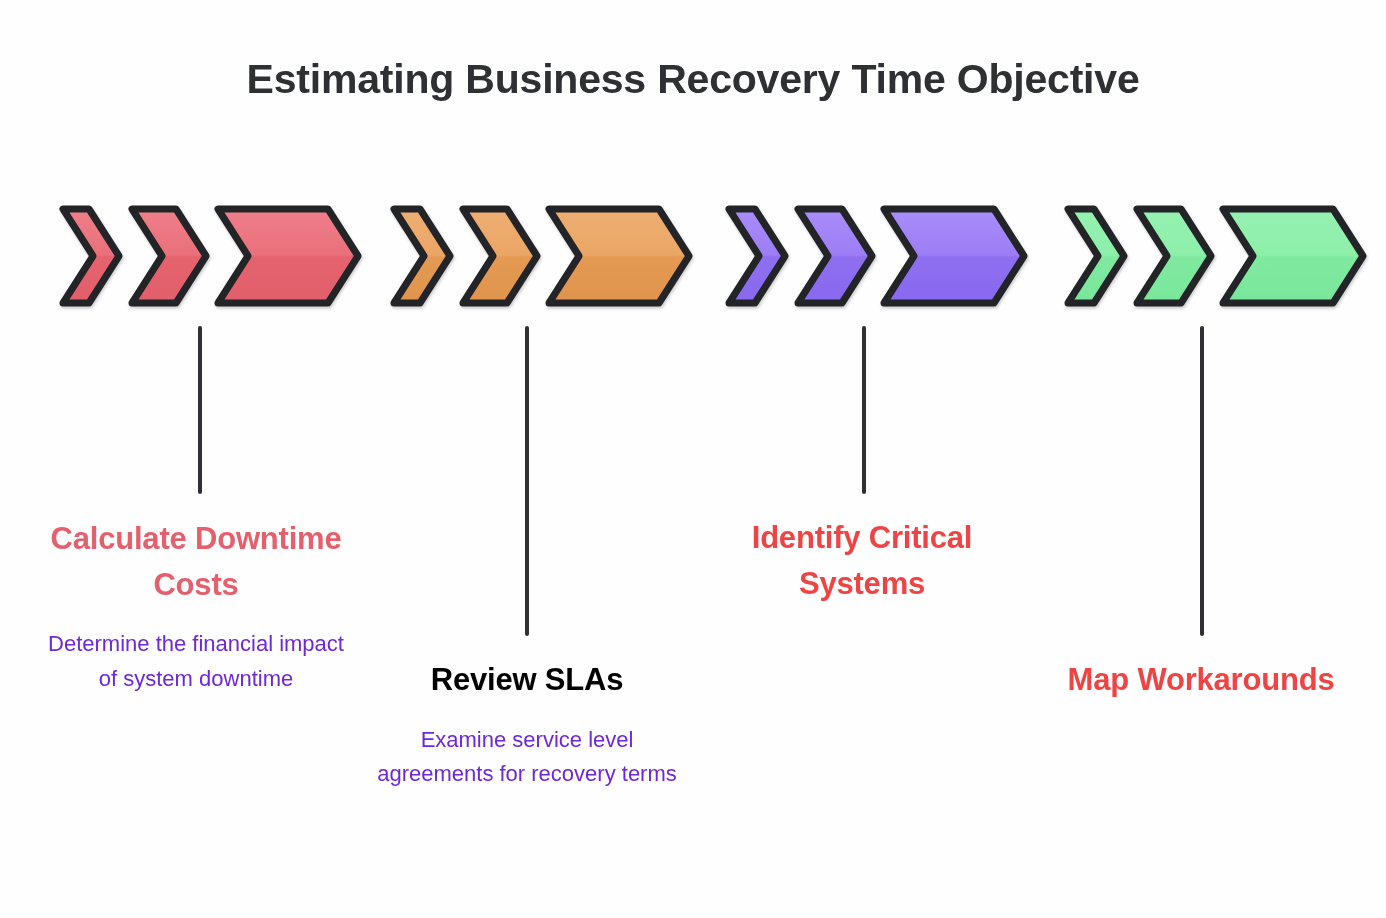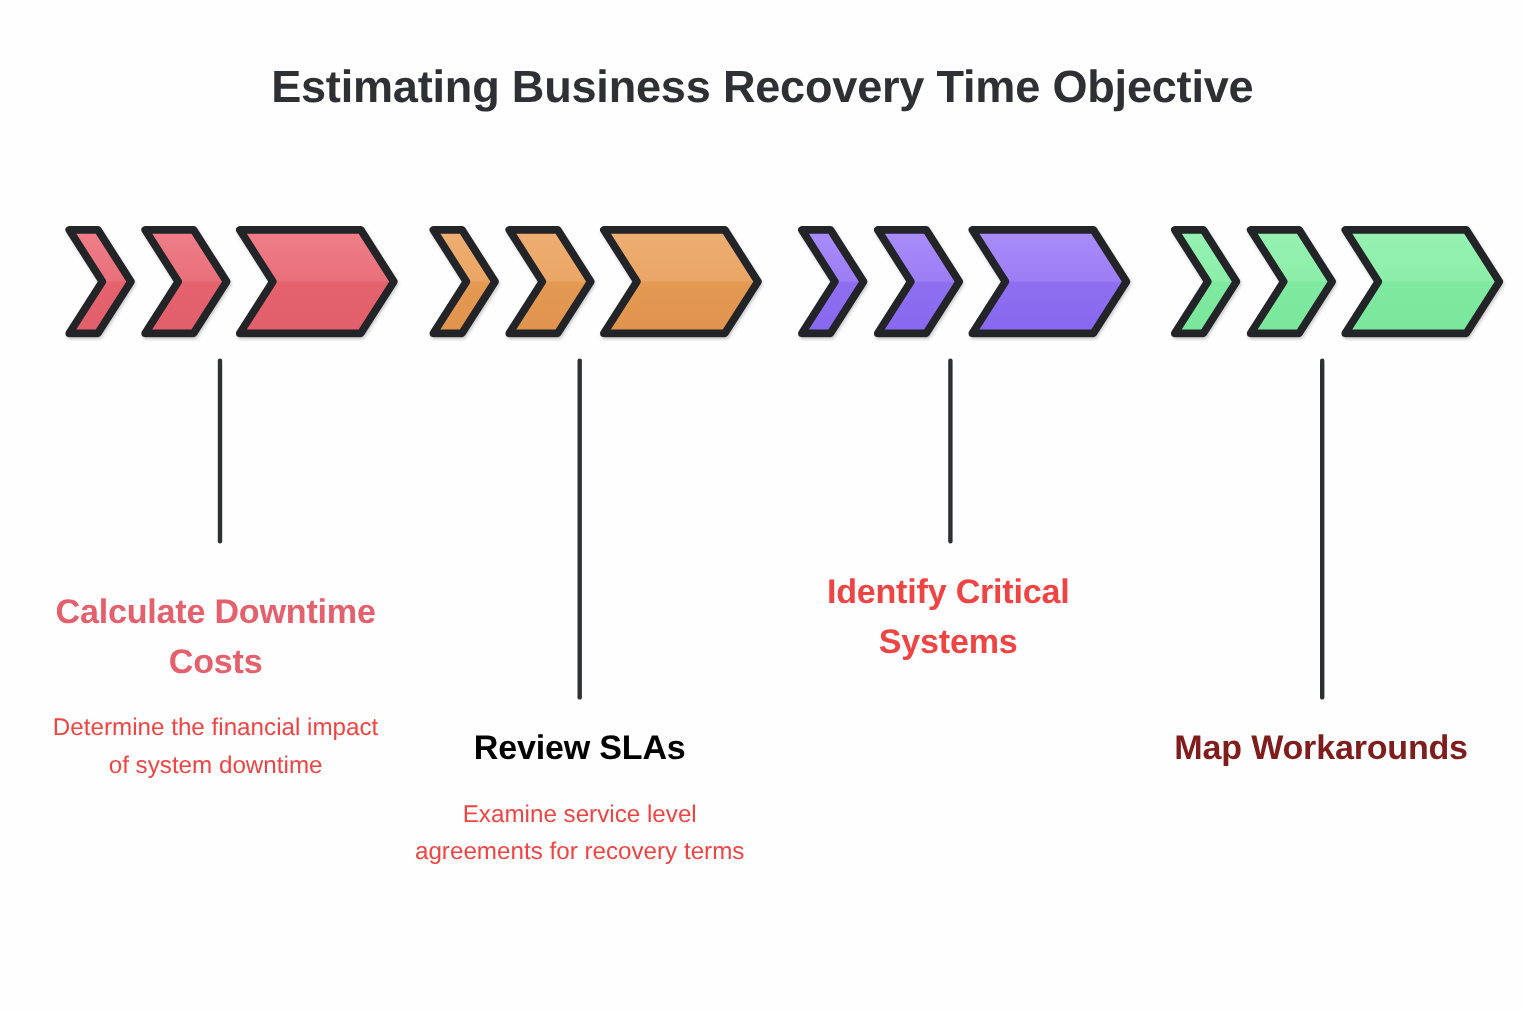--- a/index.html
+++ b/index.html
@@ -81,36 +81,36 @@
   #col-3 .connector { left: 164px; }
 
   
   .text-block {
     position: absolute;
     left: 0;
     width: 330px;
     text-align: center;
     padding: 0 14px;
   }
-  #col-0 .text-block { top: 533px; text-align: center; }
+  #col-0 .text-block { top: 516px; text-align: center; }
   #col-1 .text-block { top: 657px; }
   #col-2 .text-block { top: 515px; }
   #col-3 .text-block { top: 657px; }
 
   .step-heading {
     font-size: 31px;
     font-weight: bold;
     line-height: 1.47;
     letter-spacing: -0.2px;
   }
   .step-desc {
     margin-top: 20px;
     font-size: 22px;
     line-height: 1.57;
-    color: #ef4444;
+    color: #6d28d9;
   }
   #col-1 .step-desc,
   #col-3 .step-desc { }
 </style>
 </head>
 <body>
 
 <div id="canvas">
 
   <h1 id="page-title">Estimating Business Recovery Time Objective</h1>
@@ -234,17 +234,17 @@
         </svg>
       </div>
       <div class="chevron chev-l">
         <svg viewBox="0 0 148 102" preserveAspectRatio="none">
           <path d="M4 4 L114 4 L144 51 L114 98 L4 98 L34 51 Z" fill="url(#g3)" stroke="#232428" stroke-width="7" stroke-linejoin="round"></path>
         </svg>
       </div>
     </div>
     <div class="connector long"></div>
     <div class="text-block">
-      <div class="step-heading" style="color:#7f1d1d">Map Workarounds</div>
+      <div class="step-heading" style="color:#ef4444">Map Workarounds</div>
     </div>
   </div>
 
 </div>
 
 </body></html>

